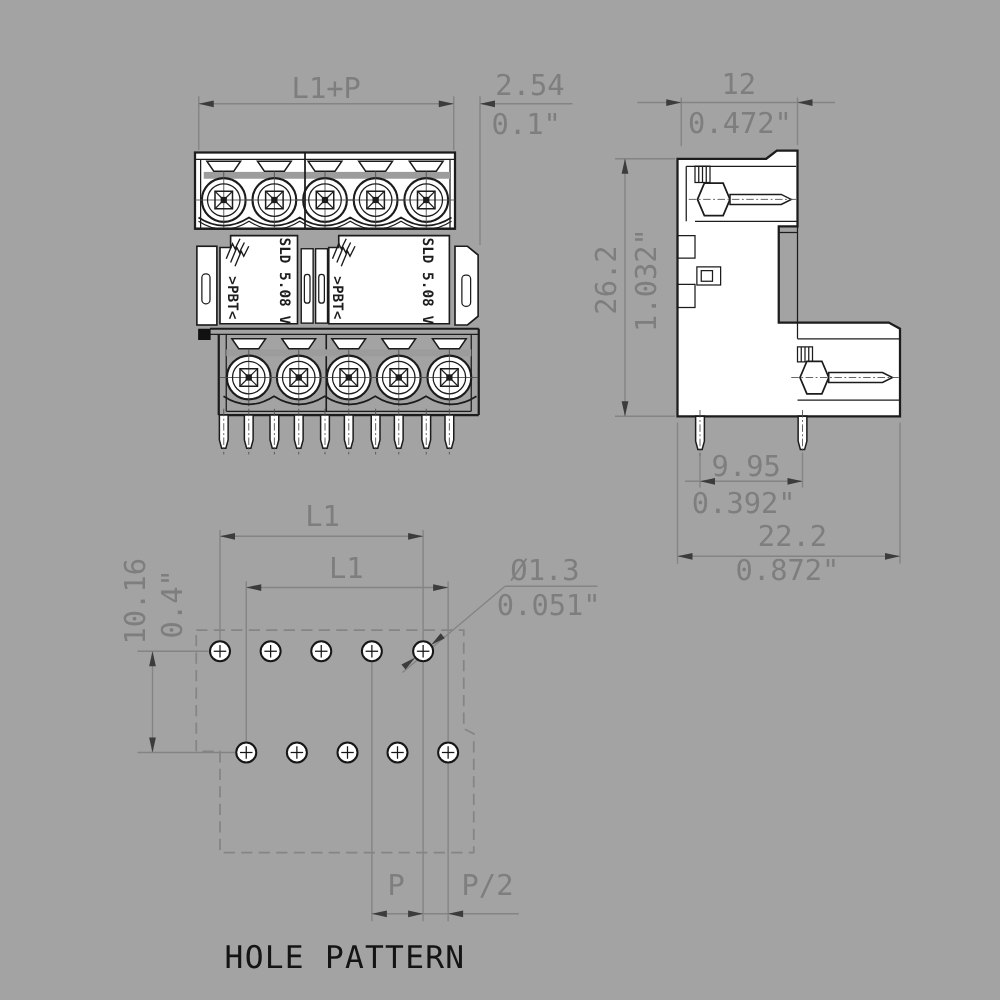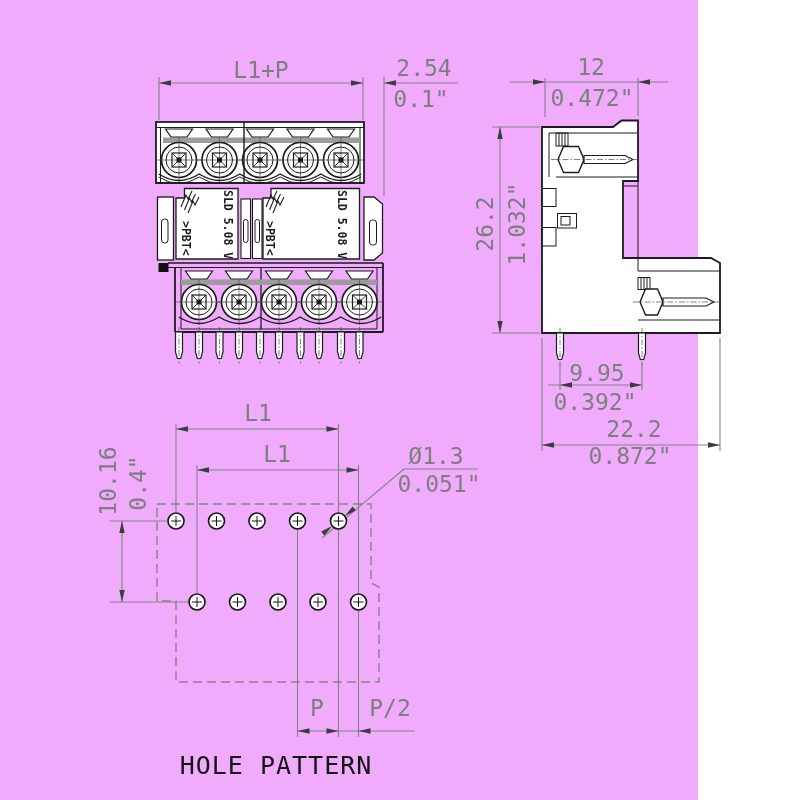--- a/index.html
+++ b/index.html
@@ -1,16 +1,16 @@
 <!DOCTYPE html>
 <html><head>
 <meta charset="utf-8">
 <style>
   html,body{margin:0;padding:0;background:#fff;}
-  #stage{width:698px;height:800px;background:#f0abfc;position:relative;font-family:"DejaVu Sans Mono",monospace;}
+  #stage{width:800px;height:800px;background:#a3a3a3;position:relative;font-family:"DejaVu Sans Mono",monospace;}
   svg{display:block;}
   .ol{stroke:#1c1c1c;fill:none;}
   .olf{stroke:#1c1c1c;fill:#fff;}
   .thin{stroke:#1c1c1c;stroke-width:1;fill:none;}
   .dim{stroke:#848484;stroke-width:1.1;fill:none;}
   .dimd{stroke:#858585;stroke-width:1.4;fill:none;stroke-dasharray:9 5;}
   .cl{stroke:#4f4f4f;stroke-width:.7;}
   .dash{stroke:#4f4f4f;stroke-width:.7;stroke-dasharray:6 2 1.5 2;fill:none;}
   .arrow{fill:#3c3c3c;stroke:none;}
   .dimtxt{fill:#7e7e7e;font-family:"DejaVu Sans Mono",monospace;font-size:23px;}

